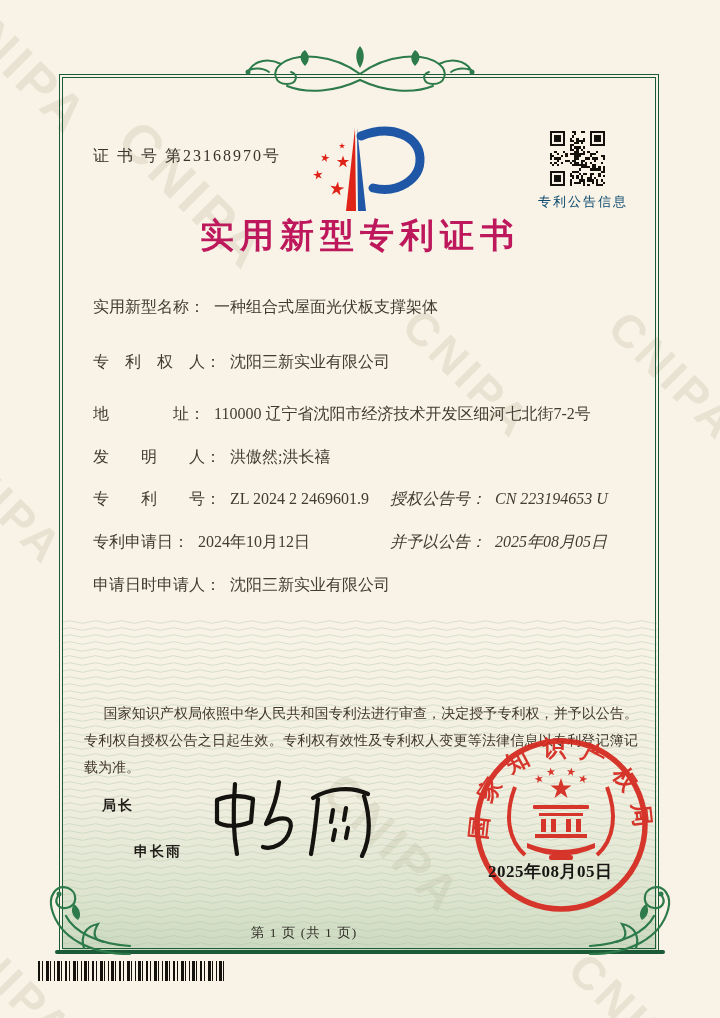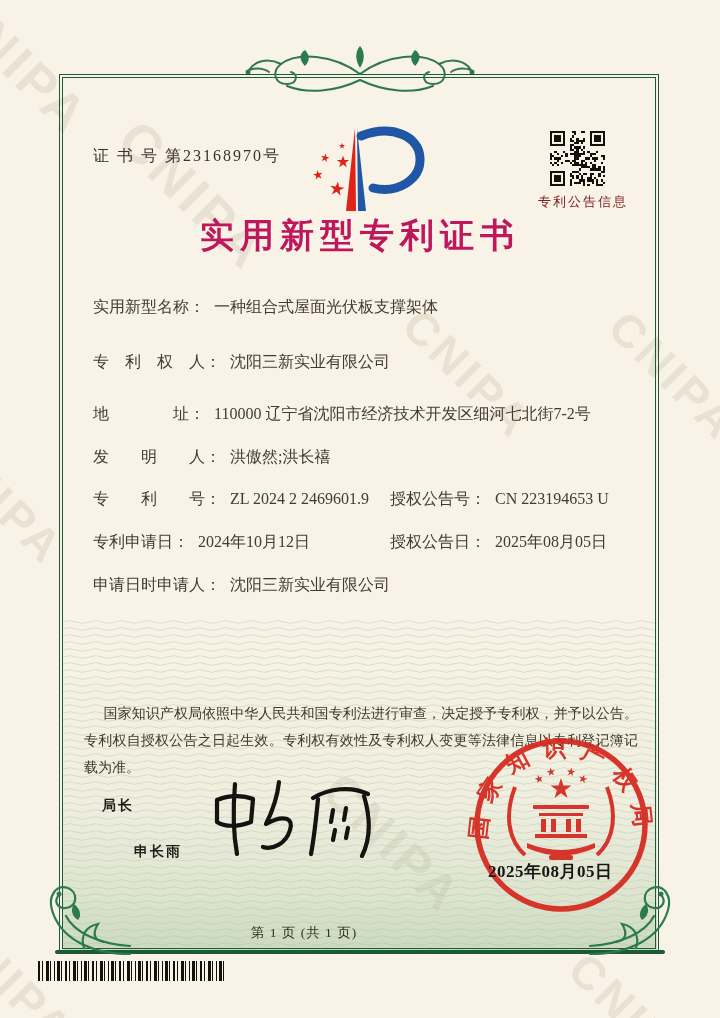--- a/index.html
+++ b/index.html
@@ -26,29 +26,29 @@
   .bottom-rule{
     position:absolute;left:55px;top:950px;width:610px;height:4px;
     background:#1b5a36;border-radius:2px;
   }
   .ornament{position:absolute;}
   .cert-number{position:absolute;left:93px;top:146px;font-size:16px;letter-spacing:2px;color:#3a332b;}
   .logo{position:absolute;left:287px;top:122px;}
   .qr{position:absolute;left:550px;top:131px;width:55px;height:55px;}
   .qr-caption{
     position:absolute;left:527px;top:193px;width:112px;text-align:center;
-    font-size:13px;letter-spacing:2px;color:#7f1d1d;
+    font-size:13px;letter-spacing:2px;color:#0c4a6e;
   }
   .title{
     position:absolute;left:0;top:213px;width:720px;text-align:center;
     font-size:34px;font-weight:bold;letter-spacing:6px;color:#be185d;
   }
   .row{position:absolute;left:93px;width:545px;font-size:16px;white-space:nowrap;}
   .lbl{margin-right:9px;}
-  .col2{position:absolute;left:297px;top:0;}
+  .col2{position:absolute;left:297px;top:0;font-style:italic;}
   .statement{
     position:absolute;left:84px;top:686px;width:554px;
     font-size:14px;line-height:27px;text-align:justify;text-indent:1.4em;color:#3f362a;
   }
   .sig-title,.sig-name{
     position:absolute;left:102px;font-size:14px;font-weight:600;letter-spacing:2px;color:#221f1a;
     font-family:"Liberation Sans","DejaVu Sans",sans-serif;
   }
   .sig-title{top:797px;} .sig-name{top:843px;margin-left:32px;}
   .signature{position:absolute;left:205px;top:770px;}
@@ -180,21 +180,21 @@
   </div>
   <div class="row" style="top:489px">
     <span class="lbl">专　　利　　号：</span><span class="val">ZL 2024 2 2469601.9</span>
     <span class="col2">
       <span class="lbl">授权公告号：</span><span class="val">CN 223194653 U</span>
     </span>
   </div>
   <div class="row" style="top:532px">
     <span class="lbl">专利申请日：</span><span class="val">2024年10月12日</span>
     <span class="col2">
-      <span class="lbl">授权公告日：</span><span class="val">2025年08月05日</span>
+      <span class="lbl">并予以公告：</span><span class="val">2025年08月05日</span>
     </span>
   </div>
   <div class="row" style="top:575px">
     <span class="lbl">申请日时申请人：</span><span class="val">沈阳三新实业有限公司</span>
   </div>
 
   <p class="statement">国家知识产权局依照中华人民共和国专利法进行审查，决定授予专利权，并予以公告。专利权自授权公告之日起生效。专利权有效性及专利权人变更等法律信息以专利登记簿记载为准。</p>
 
   <div class="sig-title">局长</div>
   <div class="sig-name">申长雨</div>

